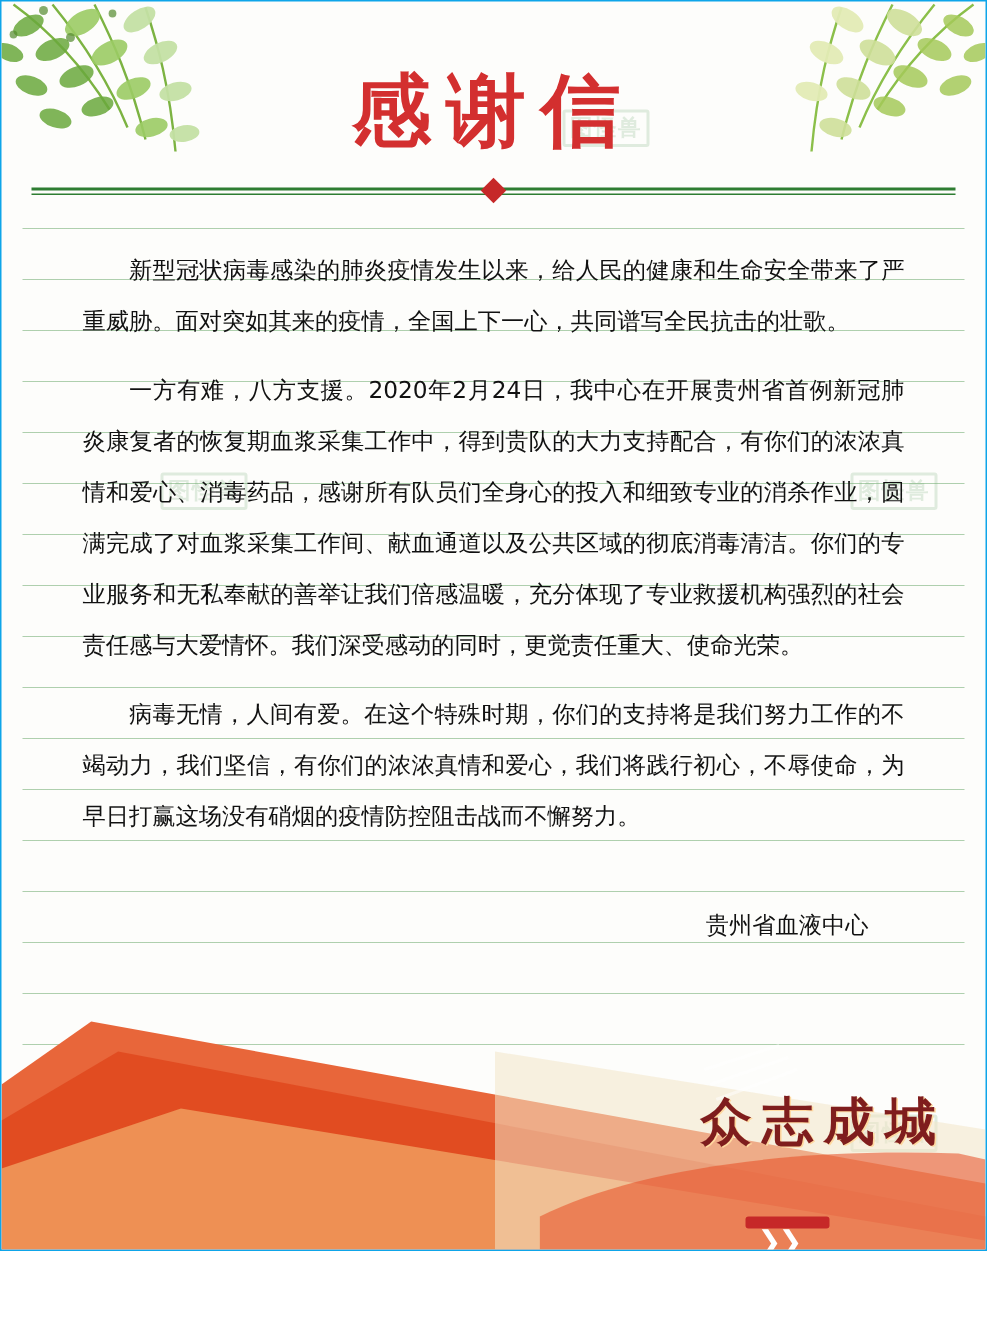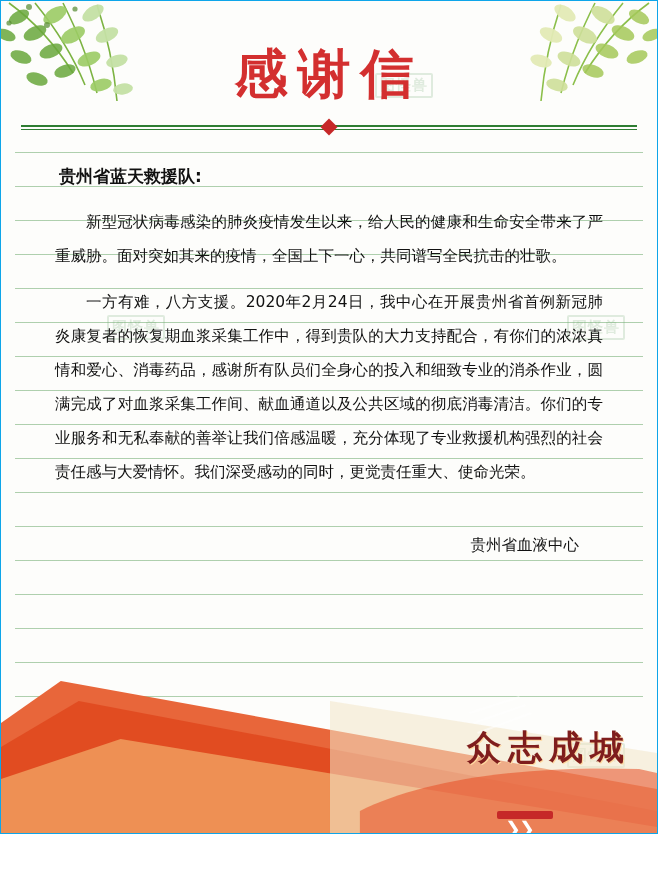--- a/index.html
+++ b/index.html
@@ -281,23 +281,23 @@
 
   <div class="title">感谢信</div>
 
   <div class="top-rule">
     <div class="line-a"></div>
     <div class="line-b"></div>
     <div class="diamond"></div>
   </div>
 
   <div class="letter">
-    <div class="salutation">贵州省蓝天救援队:</div>
     <p class="para">新型冠状病毒感染的肺炎疫情发生以来，给人民的健康和生命安全带来了严重威胁。面对突如其来的疫情，全国上下一心，共同谱写全民抗击的壮歌。</p>
     <p class="para">一方有难，八方支援。2020年2月24日，我中心在开展贵州省首例新冠肺炎康复者的恢复期血浆采集工作中，得到贵队的大力支持配合，有你们的浓浓真情和爱心、消毒药品，感谢所有队员们全身心的投入和细致专业的消杀作业，圆满完成了对血浆采集工作间、献血通道以及公共区域的彻底消毒清洁。你们的专业服务和无私奉献的善举让我们倍感温暖，充分体现了专业救援机构强烈的社会责任感与大爱情怀。我们深受感动的同时，更觉责任重大、使命光荣。</p>
+    <p class="para">病毒无情，人间有爱。在这个特殊时期，你们的支持将是我们努力工作的不竭动力，我们坚信，有你们的浓浓真情和爱心，我们将践行初心，不辱使命，为早日打赢这场没有硝烟的疫情防控阻击战而不懈努力。</p>
 
     <div class="signature">
       <span class="sign-line">贵州省血液中心</span>
     </div>
   </div>
 
   <svg class="bottom-band" viewBox="0 0 658 172" preserveAspectRatio="none">
     <path d="M0,62 L60,20 L658,128 L658,172 L0,172 Z" fill="#e8663a"></path>
     <path d="M0,86 L78,40 L658,150 L658,172 L0,172 Z" fill="#e0491f" opacity="0.9"></path>
     <path d="M0,118 L120,78 L658,166 L658,172 L0,172 Z" fill="#f2a766" opacity="0.75"></path>

